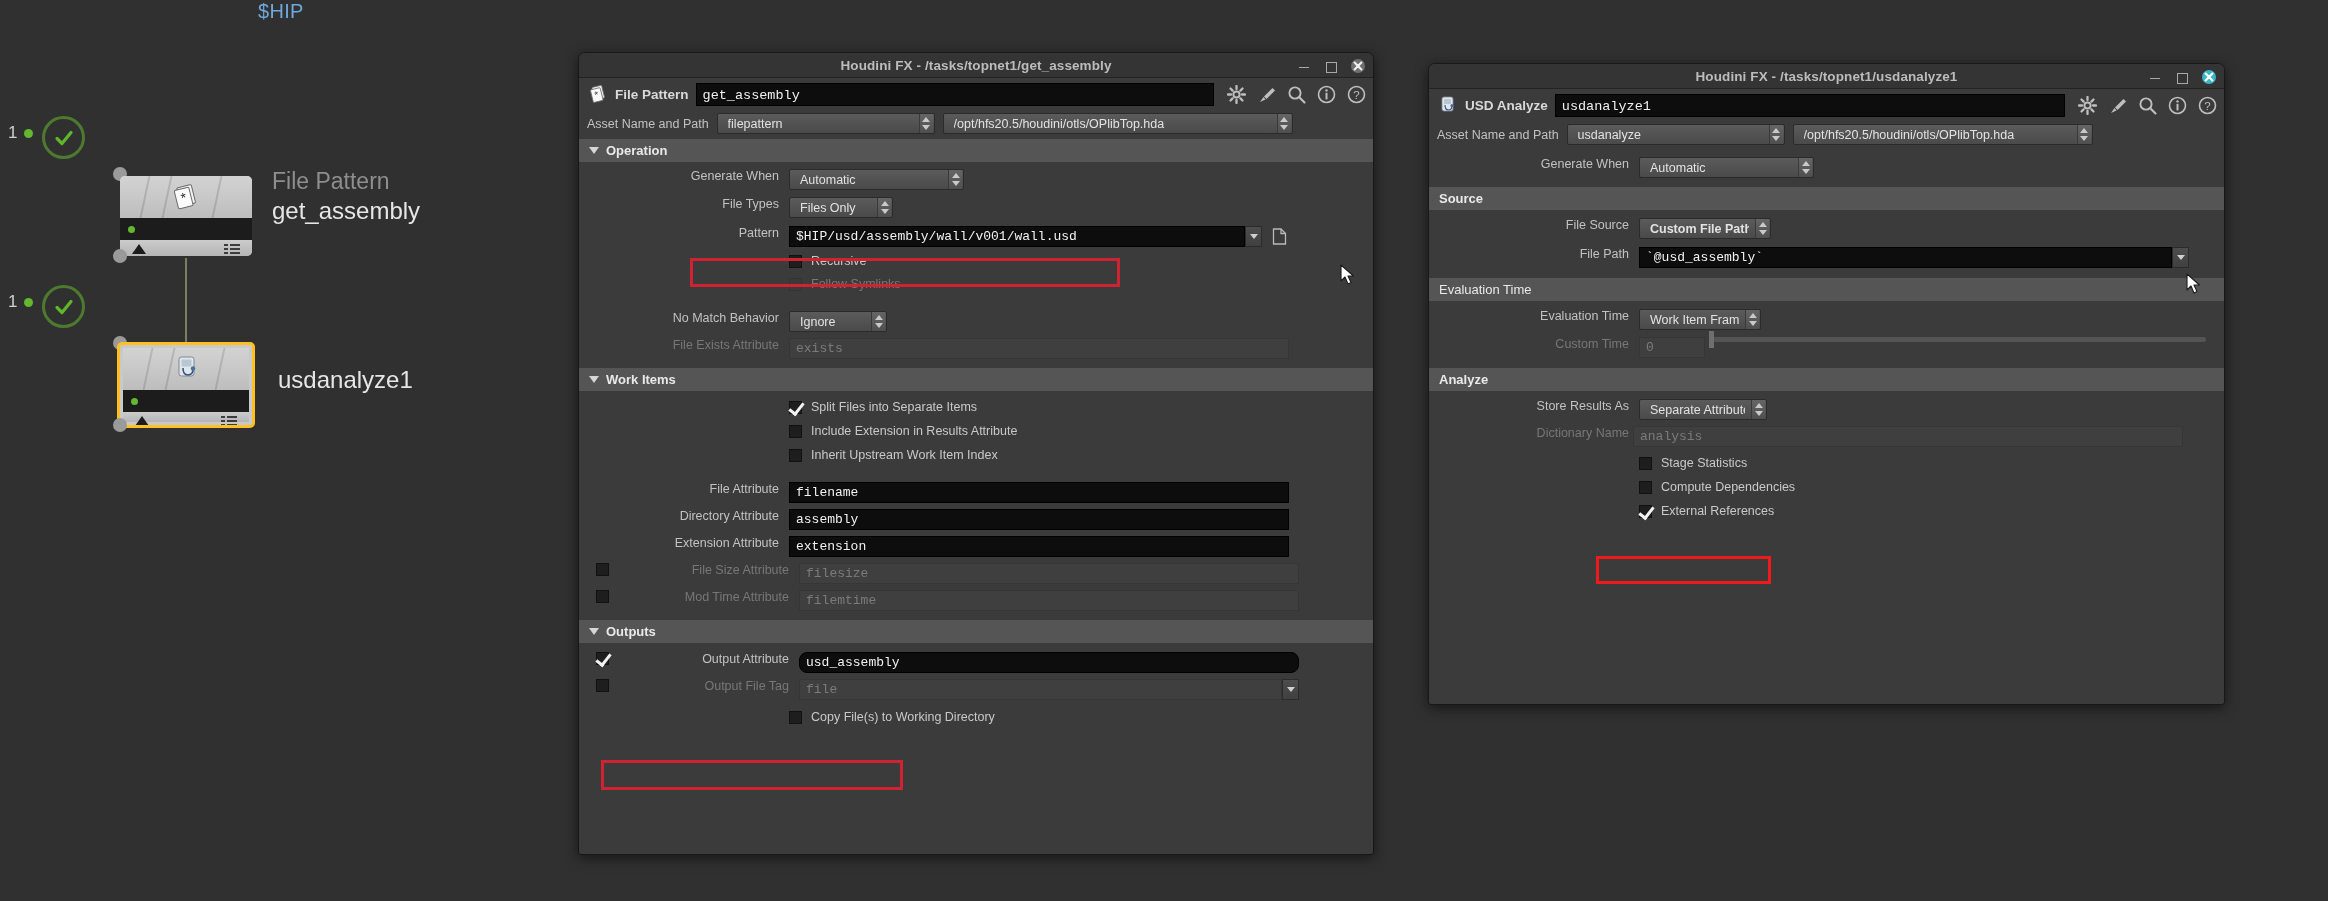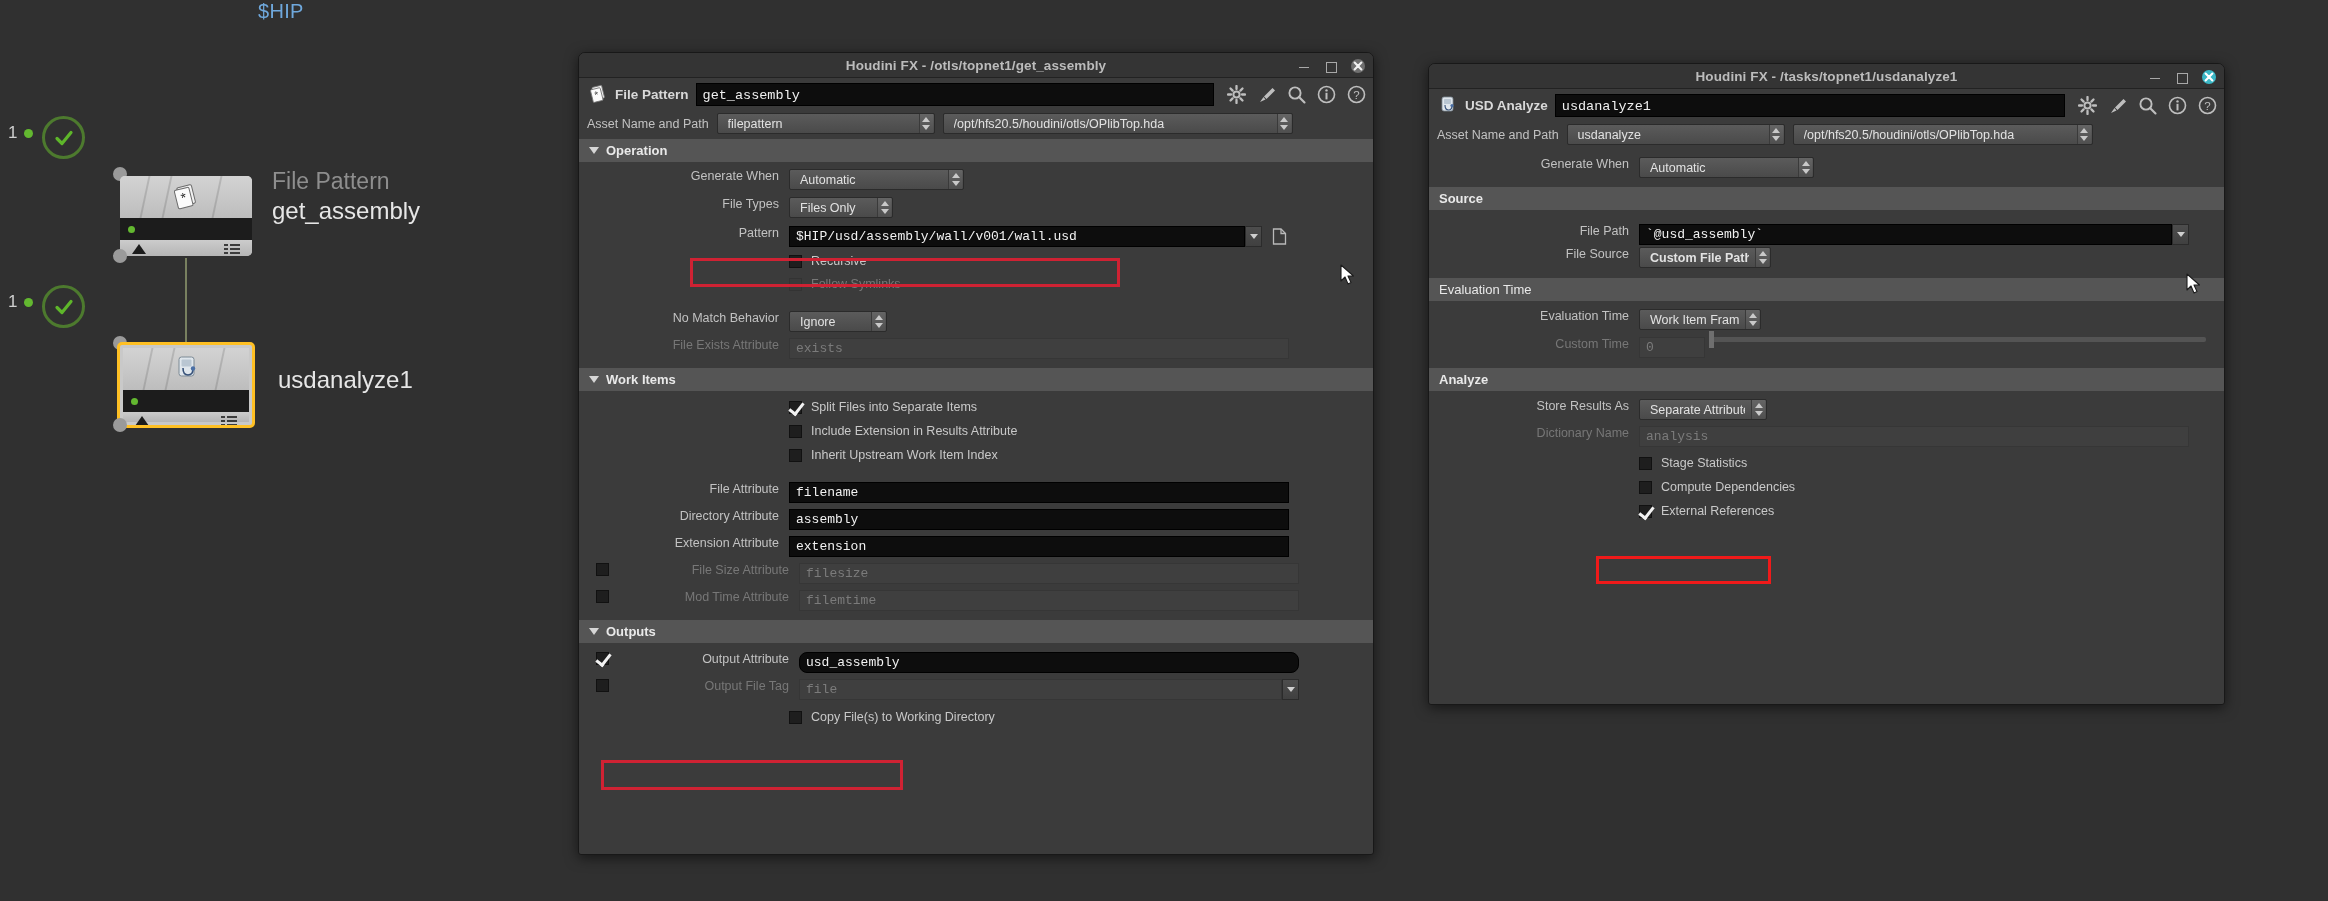--- a/index.html
+++ b/index.html
@@ -242,21 +242,21 @@
         <svg width="24" height="24" viewBox="0 0 24 24">
             <path d="M5 12.5 L10 17.5 L19 6.5" fill="none" stroke="#5eb62a" stroke-width="3.2" stroke-linecap="round" stroke-linejoin="round"></path>
           </svg>
       </span>
     </div>
   </div>
 
   <div class="win" style="left:578px; top:52px; width:796px; height:803px;">
 
     <div class="titlebar">
-      <span class="title">Houdini FX - /otls/topnet1/get_assembly</span>
+      <span class="title">Houdini FX - /tasks/topnet1/get_assembly</span>
       <span class="winbtns">
         <span class="wb min"></span>
         <span class="wb max"></span>
         <span class="wb close">
           <svg width="10" height="10" viewBox="0 0 10 10">
               <path d="M1.6 1.6 L8.4 8.4 M8.4 1.6 L1.6 8.4" stroke="#f0f0f0" stroke-width="2.1" stroke-linecap="round"></path>
             </svg>
         </span>
       </span>
     </div>
@@ -597,36 +597,36 @@
               <span class="dn"></span>
             </span>
         </span>
       </div>
     </div>
 
     <div class="section plain">
       <span>Source</span>
     </div>
     <div class="body" style="padding:7px 0 9px 0;">
-      <div class="row" style="margin-top:6px;">
-        <span class="rlabel" style="width:200px; margin-right:10px;">File Path</span>
-        <span class="field" style="width:533px;">`@usd_assembly`</span>
-        <span class="drop">
-            <span class="dn"></span>
-          </span>
-      </div>
       <div class="row">
         <span class="rlabel" style="width:200px; margin-right:10px;">File Source</span>
         <span class="combo" style="width:132px; font-weight:bold;">
           <span class="ctext">Custom File Path</span>
           <span class="spin">
               <span class="up"></span>
               <span class="dn"></span>
             </span>
         </span>
+      </div>
+      <div class="row" style="margin-top:6px;">
+        <span class="rlabel" style="width:200px; margin-right:10px;">File Path</span>
+        <span class="field" style="width:533px;">`@usd_assembly`</span>
+        <span class="drop">
+            <span class="dn"></span>
+          </span>
       </div>
     </div>
 
     <div class="section plain" style="font-weight:normal;">
       <span>Evaluation Time</span>
     </div>
     <div class="body" style="padding:7px 0 9px 0;">
       <div class="row">
         <span class="rlabel" style="width:200px; margin-right:10px;">Evaluation Time</span>
         <span class="combo" style="width:122px;">
@@ -654,21 +654,21 @@
         <span class="rlabel" style="width:200px; margin-right:10px;">Store Results As</span>
         <span class="combo" style="width:128px;">
           <span class="ctext">Separate Attributes</span>
           <span class="spin">
               <span class="up"></span>
               <span class="dn"></span>
             </span>
         </span>
       </div>
       <div class="row" style="margin-top:4px;">
-        <span class="rlabel dim" style="width:200px; margin-right:10px;padding-left:36px;">Dictionary Name</span>
+        <span class="rlabel dim" style="width:200px; margin-right:4px;padding-left:36px;">Dictionary Name</span>
         <span class="field dim" style="width:550px;">analysis</span>
       </div>
       <div class="row" style="margin-top:7px;">
         <span style="width:210px; flex:none;"></span>
         <span class="chkrow">
           <span class="cb"></span>
           <span class="ctext">Stage Statistics</span>
         </span>
       </div>
       <div class="row" style="margin-top:5px;">

